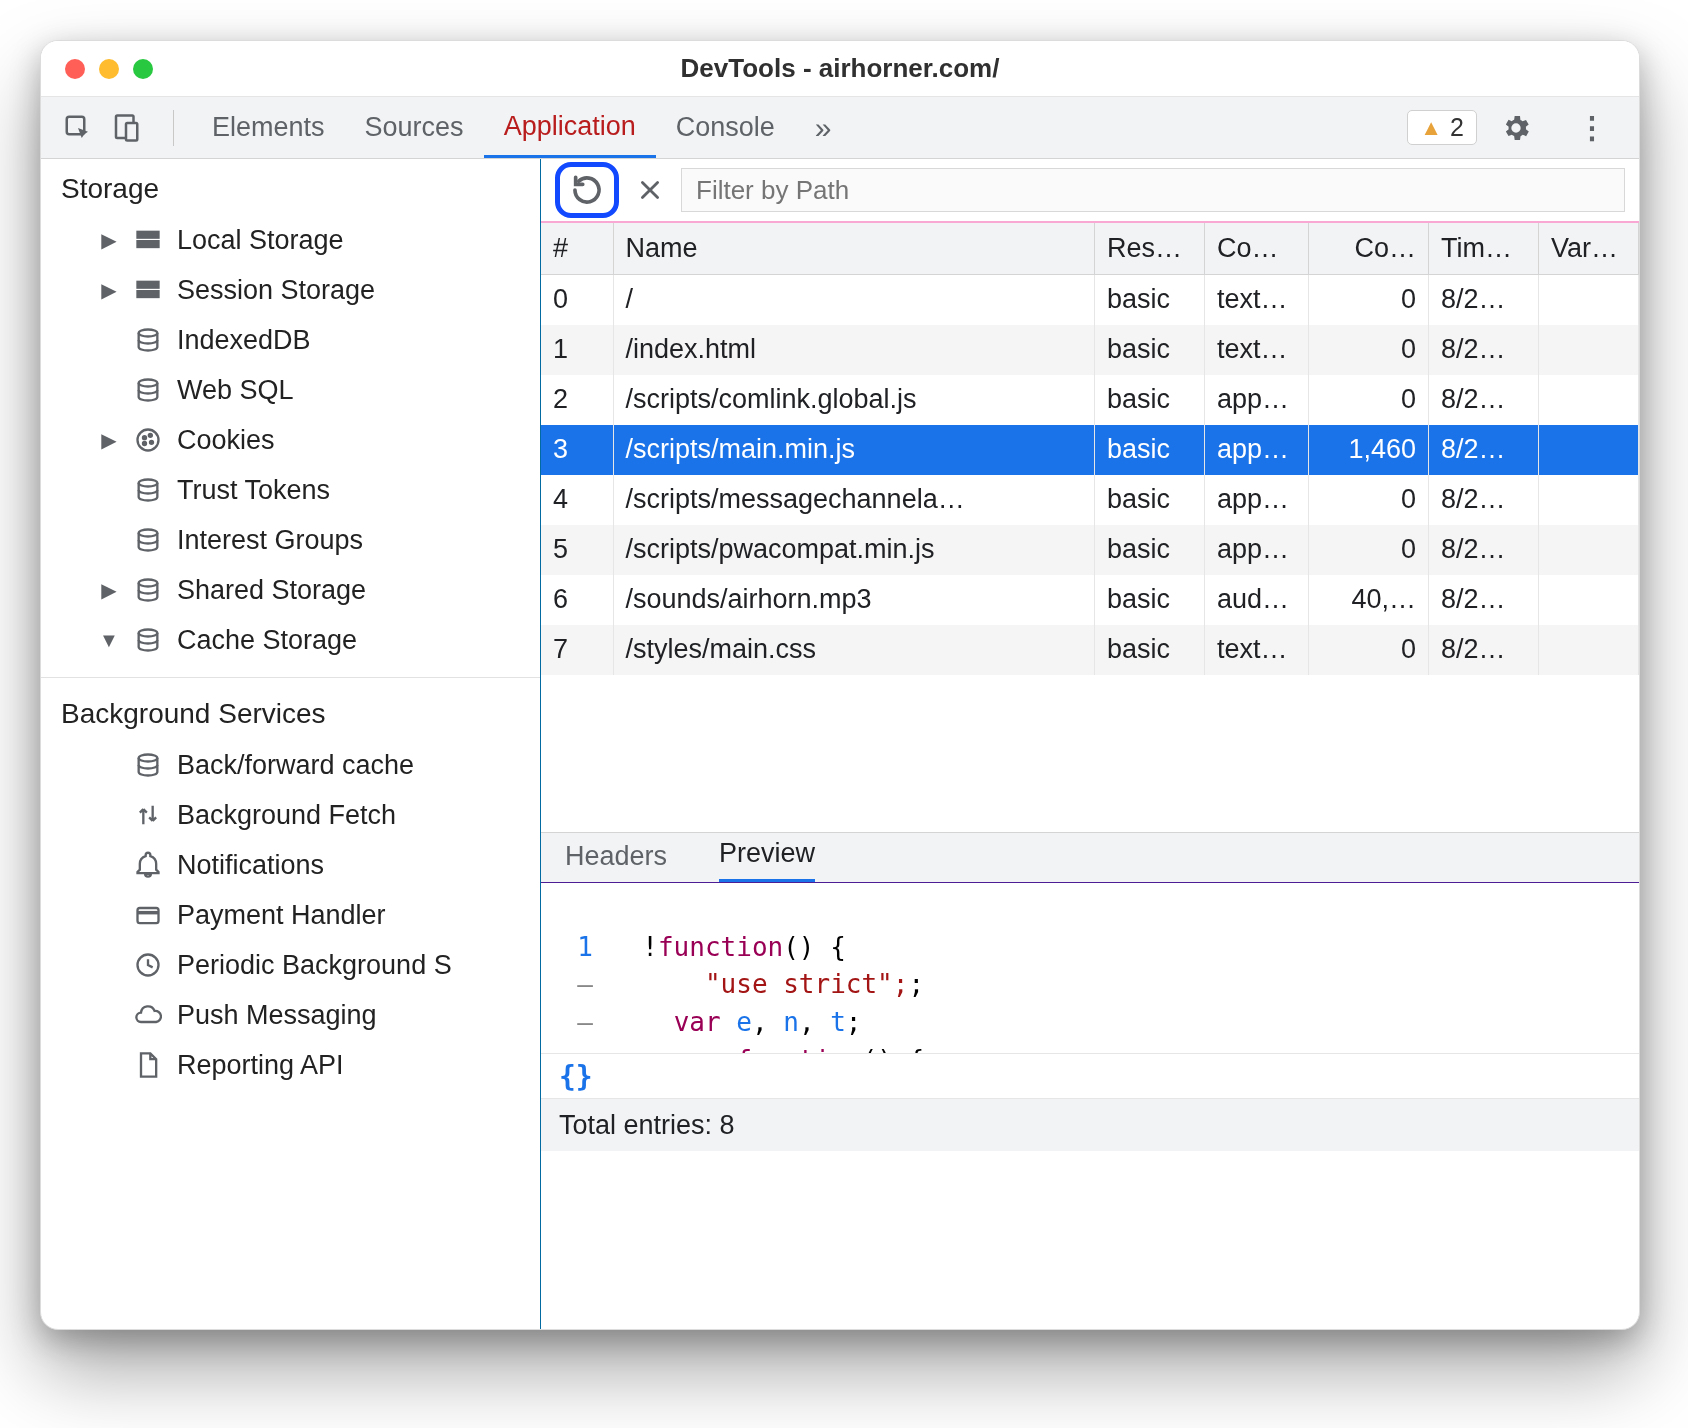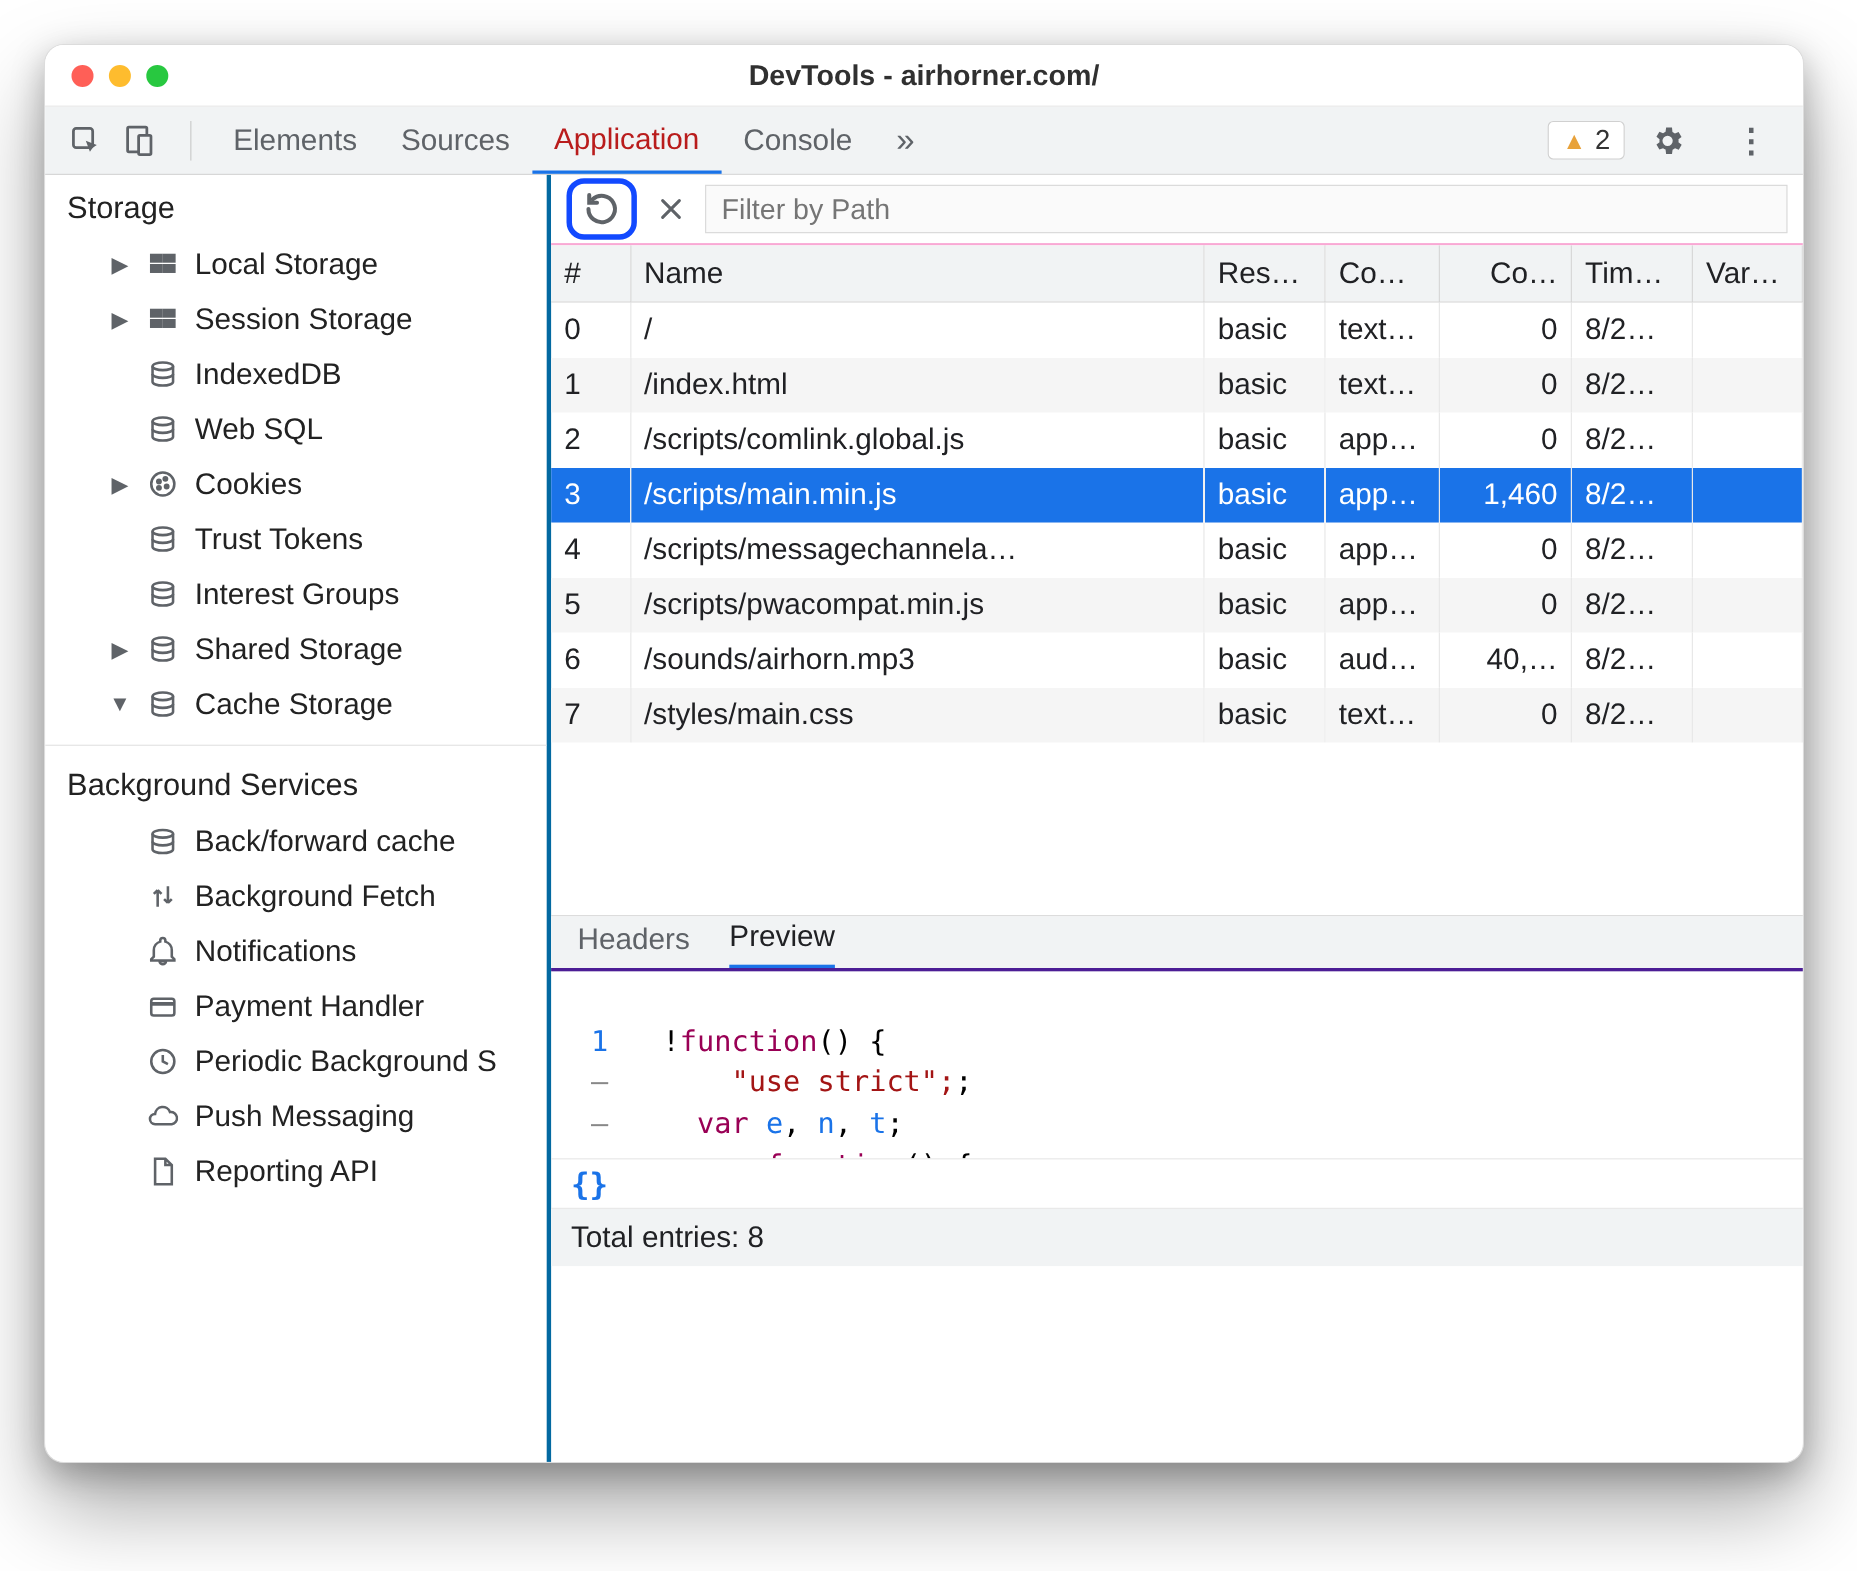--- a/index.html
+++ b/index.html
@@ -21,21 +21,21 @@
   .tb-icon { width:38px; height:38px; display:inline-flex; align-items:center; justify-content:center; color:#5f6368; margin-right: 10px; }
   .vbar { width:1px; height:36px; background:#c8c8c8; margin: 0 18px; }
   .tab { color:#5f6368; padding: 0 20px; height:100%; display:inline-flex; align-items:center; cursor:pointer; }
   .tab.active { color:#b91c1c; border-bottom:3px solid #1a73e8; font-weight:400; }
   .spacer { flex:1; }
   .warn-badge { display:flex; align-items:center; gap:8px; border:1px solid #d0d0d0; border-radius:5px; padding:2px 12px; font-size:25px; color:#333; background:#fff; }
   .warn-tri { color:#e8a23a; font-size:22px; }
   .tb-right { display:flex; align-items:center; gap:28px; margin-left:20px; }
   
   .body { flex:1; display:flex; min-height:0; }
-  .sidebar { width: 460px; border-right:4px solid #0369a1; overflow:hidden; display:flex; flex-direction:column; font-size:27px; color:#222; }
+  .sidebar { width: 500px; border-right:1px solid #0369a1; overflow:hidden; display:flex; flex-direction:column; font-size:27px; color:#222; }
   .side-header { padding: 14px 18px 10px 20px; font-size:28px; }
   .tree { }
   .tree-row { display:flex; align-items:center; height:50px; padding-left: 30px; gap:14px; white-space:nowrap; overflow:hidden; text-overflow:ellipsis; cursor:pointer; }
   .tree-row.level2 { padding-left: 58px; }
   .tree-row.level3 { padding-left: 106px; }
   .tree-row .caret { width:20px; text-align:center; color:#5f6368; font-size:20px; }
   .tree-row.selected { background:#dadce0; }
   .ticon { width:30px; height:30px; display:inline-flex; align-items:center; justify-content:center; color:#5f6368; flex-shrink:0; }
   .sidebar hr { border:none; border-top:1px solid #e2e2e2; margin: 12px 0 6px; }
   
@@ -46,21 +46,21 @@
   .filter-input { flex:1; border:1px solid #d8d8d8; height:44px; background:#fafafa; padding:0 14px; font-size:26px; color:#5f6368; }
   
   .table-wrap { height: 610px; border-bottom:1px solid #d4d4d4; overflow:hidden; }
   table { width:100%; border-collapse:collapse; font-size:27px; color:#202124; table-layout:fixed; }
   thead th { background:#f1f3f4; font-weight:400; text-align:left; padding:10px 12px; border-bottom:1px solid #d4d4d4; border-right:1px solid #d4d4d4; color:#202124; white-space:nowrap; overflow:hidden; text-overflow:ellipsis; height:50px; }
   tbody td { padding:8px 12px; border-right:1px solid #e6e6e6; white-space:nowrap; overflow:hidden; text-overflow:ellipsis; height:50px; }
   tbody tr:nth-child(even) { background:#f5f5f5; }
   tbody tr.selected td { background:#1a73e8; color:#fff; }
   td.num, th.num { text-align:right; }
   
-  .preview-tabs { height:50px; display:flex; align-items:flex-end; border-bottom:3px solid #4c1d95; padding:0 24px; gap:36px; font-size:27px; background:#f1f3f4; }
+  .preview-tabs { height:50px; display:flex; align-items:flex-end; border-bottom:1px solid #4c1d95; padding:0 24px; gap:52px; font-size:27px; background:#f1f3f4; }
   .ptab { color:#5f6368; padding-bottom:10px; cursor:pointer; }
   .ptab.active { color:#202124; border-bottom:3px solid #1a73e8; }
   .code { font-family: ui-monospace, Menlo, Consolas, monospace; font-size:26px; padding:8px 0 8px 0; line-height:1.45; overflow:hidden; height:170px; white-space:pre; }
   .code .ln { display:inline-block; width:70px; text-align:right; color:#888; padding-right:18px; }
   .code .ln.n1 { color:#1a73e8; }
   .kw { color:#990055; }
   .str { color:#a31515; }
   .ident { color:#1a73e8; }
   .bang { color:#000; }
   .braces-bar { height:46px; border-top:1px solid #e6e6e6; border-bottom:1px solid #e6e6e6; display:flex; align-items:center; padding:0 18px; color:#1a73e8; font-family: ui-monospace, monospace; font-size:28px; font-weight:600; }

